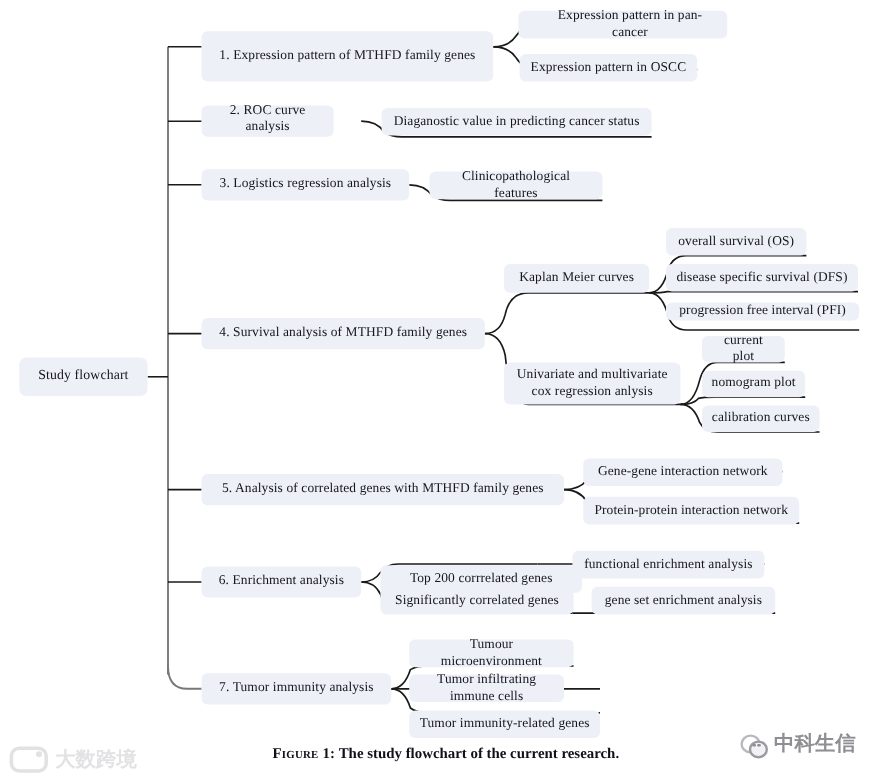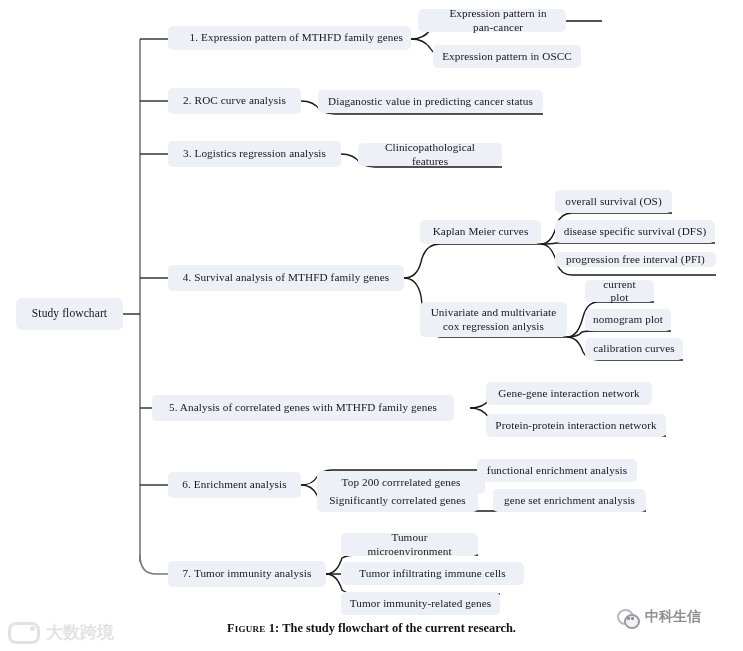--- a/index.html
+++ b/index.html
@@ -45,21 +45,21 @@
   .caption .figlabel{font-variant:small-caps;letter-spacing:.2px;}
   .watermark{
     position:absolute;
     display:flex;
     align-items:center;
     gap:6px;
     font-family:"DejaVu Sans","Liberation Sans",sans-serif;
     user-select:none;
   }
   #wm-left{left:8px;top:621px;color:#e2e2e4;font-size:17px;font-weight:bold;}
-  #wm-right{left:617px;top:608px;color:#8e8e93;font-size:14px;font-weight:bold;text-align:center;}
+  #wm-right{left:617px;top:608px;color:#8e8e93;font-size:17px;font-weight:bold;text-align:center;}
   #wm-left .wm-logo{
     width:26px;height:16px;border-radius:8px;
     border:3px solid #e2e2e4;
     display:inline-block;position:relative;
   }
   #wm-left .wm-logo:after{
     content:"";position:absolute;right:2px;top:1px;
     width:5px;height:5px;border-radius:50%;background:#e2e2e4;
   }
   #wm-right .wm-logo{
@@ -128,31 +128,31 @@
 
     <path d="M326,574 Q337,574 342,558 Q347,555 357,555 L478,555" stroke="#1a1a1a" stroke-width="1.4" fill="none"></path>
     <path d="M326,574 Q337,574 341,574 Q345,574 355,574 L500,574" stroke="#1a1a1a" stroke-width="1.4" fill="none"></path>
     <path d="M326,574 Q337,574 342,590 Q347,594 357,594 L500,594" stroke="#1a1a1a" stroke-width="1.4" fill="none"></path>
   </svg>
 
   <div class="node root" style="left:16px;top:298px;width:107px;height:32px;">
     <span class="txt">Study flowchart</span>
   </div>
 
-  <div class="node lvl1" style="left:168px;top:26px;width:243px;height:24px;justify-content:flex-end;">
+  <div class="node lvl1" style="left:168px;top:26px;width:243px;height:42px;">
     <span class="txt">1. Expression pattern of MTHFD family genes</span>
   </div>
-  <div class="node lvl2" style="left:418px;top:9px;width:148px;height:23px;padding-left:20px;">
+  <div class="node lvl2" style="left:432px;top:9px;width:174px;height:23px;padding-left:20px;">
     <span class="txt">Expression pattern in pan-cancer</span>
   </div>
   <div class="node lvl2" style="left:433px;top:45px;width:148px;height:23px;">
     <span class="txt">Expression pattern in OSCC</span>
   </div>
 
-  <div class="node lvl1" style="left:168px;top:88px;width:133px;height:26px;">
+  <div class="node lvl1" style="left:168px;top:88px;width:110px;height:26px;align-items:flex-end;">
     <span class="txt">2. ROC curve analysis</span>
   </div>
   <div class="node lvl2" style="left:318px;top:90px;width:225px;height:23px;">
     <span class="txt">Diaganostic value in predicting cancer status</span>
   </div>
 
   <div class="node lvl1" style="left:168px;top:141px;width:173px;height:26px;">
     <span class="txt">3. Logistics regression analysis</span>
   </div>
   <div class="node lvl2" style="left:358px;top:143px;width:144px;height:23px;">
@@ -183,21 +183,21 @@
   <div class="node lvl3" style="left:585px;top:280px;width:69px;height:22px;">
     <span class="txt">current plot</span>
   </div>
   <div class="node lvl3" style="left:585px;top:309px;width:86px;height:22px;justify-content:flex-end;">
     <span class="txt">nomogram plot</span>
   </div>
   <div class="node lvl3" style="left:585px;top:338px;width:98px;height:22px;">
     <span class="txt">calibration curves</span>
   </div>
 
-  <div class="node lvl1" style="left:152px;top:395px;width:302px;height:26px;">
+  <div class="node lvl1" style="left:168px;top:395px;width:302px;height:26px;">
     <span class="txt">5. Analysis of correlated genes with MTHFD family genes</span>
   </div>
   <div class="node lvl2" style="left:486px;top:382px;width:166px;height:23px;">
     <span class="txt">Gene-gene interaction network</span>
   </div>
   <div class="node lvl2" style="left:486px;top:414px;width:180px;height:23px;">
     <span class="txt">Protein-protein interaction network</span>
   </div>
 
   <div class="node lvl1" style="left:168px;top:472px;width:133px;height:26px;">
@@ -215,21 +215,21 @@
   <div class="node lvl3" style="left:493px;top:489px;width:153px;height:23px;">
     <span class="txt">gene set enrichment analysis</span>
   </div>
 
   <div class="node lvl1" style="left:168px;top:561px;width:158px;height:26px;">
     <span class="txt">7. Tumor immunity analysis</span>
   </div>
   <div class="node lvl2" style="left:341px;top:533px;width:137px;height:23px;">
     <span class="txt">Tumour microenvironment</span>
   </div>
-  <div class="node lvl2" style="left:341px;top:562px;width:183px;height:23px;">
+  <div class="node lvl2" style="left:341px;top:562px;width:129px;height:23px;">
     <span class="txt">Tumor infiltrating immune cells</span>
   </div>
   <div class="node lvl2" style="left:341px;top:592px;width:159px;height:23px;">
     <span class="txt">Tumor immunity-related genes</span>
   </div>
 
   <div class="caption" style="top:621px;">
     <span class="figlabel">Figure 1:</span>
     <span>The study flowchart of the current research.</span>
   </div>

